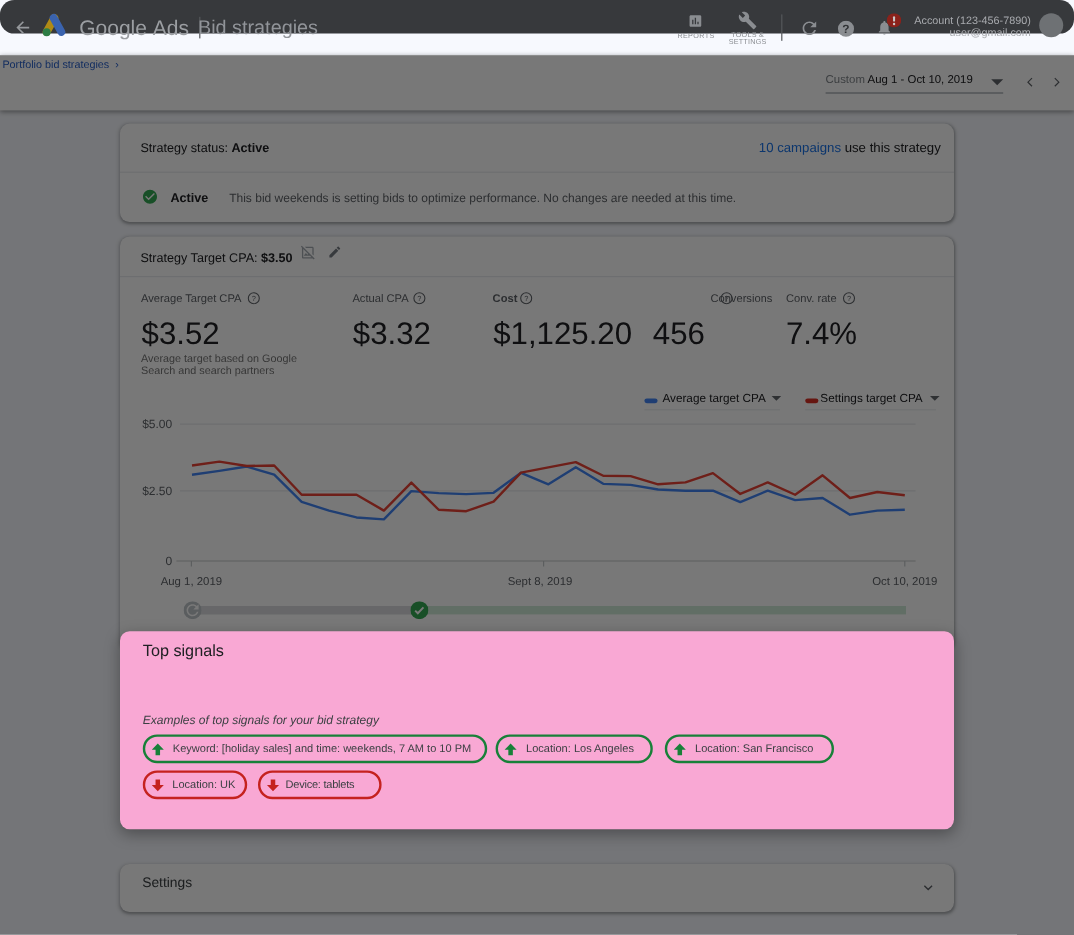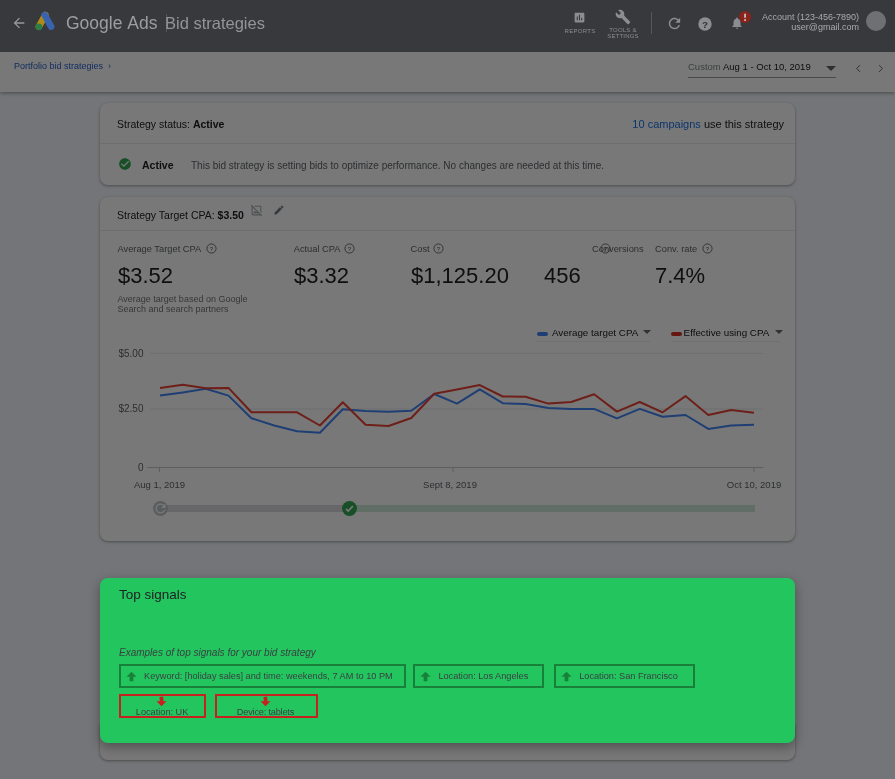--- a/index.html
+++ b/index.html
@@ -1,55 +1,55 @@
 <!DOCTYPE html>
 <html><head>
 <meta charset="utf-8">
 <style>
 * { margin:0; padding:0; box-sizing:border-box; }
 html,body { width:895px; height:779px; overflow:hidden; }
 body { font-family:"Liberation Sans", sans-serif; background:#f7f9fe; position:relative; }
 .abs { position:absolute; }
 
 
-#topbar { position:absolute; left:0; top:0; width:895px; height:52px; background:#37393c; z-index:30; }
+#topbar { position:absolute; left:0; top:0; width:895px; height:28px; background:#37393c; z-index:30;border-radius:12px; }
 #topbar svg { display:block; }
 
 
 #subhead { position:absolute; left:0; top:46px; width:895px; height:46px; background:#fff; box-shadow:0 1px 4px rgba(0,0,0,.4); }
-.crumb { position:absolute; left:14px; top:3px; font-size:9px; color:#2a62cc;margin-top:12px; }
+.crumb { position:absolute; left:2px; top:3px; font-size:9px; color:#2a62cc; }
 .ptitle { position:absolute; left:14px; top:15.5px; font-size:16.3px; font-weight:600; color:#202124; letter-spacing:-0.1px; }
 
 
 .card { position:absolute; left:100px; width:695px; background:#fff; border-radius:8px; box-shadow:0 1px 2px rgba(60,64,67,.3), 0 1px 3px 1px rgba(60,64,67,.15); }
 #card1 { top:103px; height:82px; }
 #card2 { top:197px; height:344px; }
 #settings { top:720px; height:40px; }
 .hdivider { position:absolute; left:0; right:0; border-top:1px solid #e8eaed; }
 
 
 .mlabel { position:absolute; font-size:9.3px; color:#5f6368; }
-.mvalue { position:absolute; font-size:22px; color:#202124; }
+.mvalue { position:absolute; font-size:26px; color:#202124; }
 .msub { position:absolute; font-size:9px; color:#757575; line-height:10.4px; }
 .qi { position:absolute; width:11px; height:11px; }
 
 
 .leg { position:absolute; font-size:9.8px; color:#202124; white-space:nowrap; }
 .swatch { position:absolute; width:11px; height:4px; border-radius:2px; }
 .caret { position:absolute; width:0; height:0; border-left:4px solid transparent; border-right:4px solid transparent; border-top:4.5px solid #64696e; }
 
 
-.pill { position:absolute; height:24px; border-radius:0; font-size:9.2px; color:#3c4043; display:flex; align-items:center; white-space:nowrap; }
+.pill { position:absolute; height:24px; border-radius:12px; font-size:9.2px; color:#3c4043; display:flex; align-items:center; white-space:nowrap; }
 .pill.up { border:2px solid #188038; }
-.pill.down { border:2px solid #c5221f;flex-direction:column; }
+.pill.down { border:2px solid #c5221f; }
 .pill svg { margin-left:5px; margin-right:7px; flex:0 0 auto; }
 
 
 #overlay { position:absolute; left:0; top:46px; width:895px; height:733px; background:rgba(0,0,0,0.528); z-index:10; }
-#topsignals { position:absolute; left:100px; top:578px; width:695px; height:165px; background:#22c55e; border-radius:8px; z-index:20; box-shadow:0 4px 12px rgba(0,0,0,.35); }
+#topsignals { position:absolute; left:100px; top:526px; width:695px; height:165px; background:#f9a8d4; border-radius:8px; z-index:20; box-shadow:0 4px 12px rgba(0,0,0,.35); }
 </style>
 </head>
 <body>
 
 <div id="topbar">
   <svg class="abs" style="left:11px;top:15px" width="16" height="16" viewBox="0 0 24 24">
       <path fill="#96999d" d="M20 11H7.83l5.59-5.59L12 4l-8 8 8 8 1.41-1.41L7.83 13H20v-2z"></path>
     </svg>
 
   <svg class="abs" style="left:34px;top:11px" width="22" height="21" viewBox="0 0 22 21">
@@ -109,21 +109,21 @@
 </div>
 
 <div class="card" id="card1">
   <div class="abs" style="left:17px;top:15px;font-size:10.5px;color:#202124;">Strategy status: <b>Active</b></div>
   <div class="abs" style="right:11px;top:15px;font-size:11px;color:#202124;"><span style="color:#1a73e8">10 campaigns</span> use this strategy</div>
   <div class="hdivider" style="top:40px;"></div>
   <svg class="abs" style="left:18px;top:54px" width="14" height="14" viewBox="0 0 24 24">
       <path fill="#34a853" d="M12 2C6.48 2 2 6.48 2 12s4.48 10 10 10 10-4.48 10-10S17.52 2 12 2zm-2 15l-5-5 1.41-1.41L10 14.17l7.59-7.59L19 8l-9 9z"></path>
     </svg>
   <div class="abs" style="left:42px;top:56px;font-size:10.5px;font-weight:bold;color:#202124;">Active</div>
-  <div class="abs" style="left:91px;top:56.5px;font-size:10px;color:#5f6368;">This bid strategy is setting bids to optimize performance. No changes are needed at this time.</div>
+  <div class="abs" style="left:91px;top:56.5px;font-size:10px;color:#5f6368;">This bid weekends is setting bids to optimize performance. No changes are needed at this time.</div>
 </div>
 
 <div class="card" id="card2">
   <div class="abs" style="left:17px;top:12px;font-size:10.5px;color:#202124;">Strategy Target CPA: <b>$3.50</b></div>
   <svg class="abs" style="left:150px;top:7px" width="13" height="13" viewBox="0 0 24 24">
       <path fill="#a5abb1" d="M21 5v11.6l-2-2V5H9.4l-2-2H19c1.1 0 2 .9 2 2zM2.8 1.4L1.4 2.8 3 4.4V19c0 1.1.9 2 2 2h14.6l1.6 1.6 1.4-1.4L2.8 1.4zM5 19V6.4L12.6 14l-1.1 1.4L9 12.5 6 16.5V17h9.6l2 2H5z"></path>
     </svg>
   <svg class="abs" style="left:173px;top:7px" width="12" height="12" viewBox="0 0 24 24">
       <path fill="#757b82" d="M3 17.25V21h3.75L17.81 9.94l-3.75-3.75L3 17.25zM20.71 7.04c.39-.39.39-1.02 0-1.41l-2.34-2.34c-.39-.39-1.02-.39-1.41 0l-1.83 1.83 3.75 3.75 1.83-1.83z"></path>
     </svg>
@@ -137,21 +137,21 @@
   <div class="mvalue" style="left:18px;top:66px;">$3.52</div>
   <div class="msub" style="left:17.5px;top:97px;">Average target based on Google<br>Search and search partners</div>
 
   <div class="mlabel" style="left:193.7px;top:47px;">Actual CPA</div>
   <svg class="qi" style="left:244px;top:46px" viewBox="0 0 24 24">
       <circle cx="12" cy="12" r="10" fill="none" stroke="#5f6368" stroke-width="2"></circle>
       <text x="12" y="17" text-anchor="middle" font-size="13.5" fill="#5f6368" font-family="Liberation Sans,sans-serif">?</text>
     </svg>
   <div class="mvalue" style="left:194px;top:66px;">$3.32</div>
 
-  <div class="mlabel" style="left:310.5px;top:47px;">Cost</div>
+  <div class="mlabel" style="left:310.5px;top:47px;font-weight:bold;">Cost</div>
   <svg class="qi" style="left:333px;top:46px" viewBox="0 0 24 24">
       <circle cx="12" cy="12" r="10" fill="none" stroke="#5f6368" stroke-width="2"></circle>
       <text x="12" y="17" text-anchor="middle" font-size="13.5" fill="#5f6368" font-family="Liberation Sans,sans-serif">?</text>
     </svg>
   <div class="mvalue" style="left:311px;top:66px;text-align:center;">$1,125.20</div>
 
   <div class="mlabel" style="left:444px;top:47px;margin-left:48px;">Conversions</div>
   <svg class="qi" style="left:500px;top:46px" viewBox="0 0 24 24">
       <circle cx="12" cy="12" r="10" fill="none" stroke="#5f6368" stroke-width="2"></circle>
       <text x="12" y="17" text-anchor="middle" font-size="13.5" fill="#5f6368" font-family="Liberation Sans,sans-serif">?</text>
@@ -163,21 +163,21 @@
       <circle cx="12" cy="12" r="10" fill="none" stroke="#5f6368" stroke-width="2"></circle>
       <text x="12" y="17" text-anchor="middle" font-size="13.5" fill="#5f6368" font-family="Liberation Sans,sans-serif">?</text>
     </svg>
   <div class="mvalue" style="left:555px;top:66px;">7.4%</div>
 
   <div class="swatch" style="left:437px;top:135px;background:#4285f4"></div>
   <div class="leg" style="left:452px;top:130px;">Average target CPA</div>
   <div class="caret" style="left:542.5px;top:133px;"></div>
   <div class="abs" style="left:437px;top:144px;width:113px;border-top:1px solid #ebedef;"></div>
   <div class="swatch" style="left:571px;top:135px;background:#d93025"></div>
-  <div class="leg" style="left:583.6px;top:130px;">Effective using CPA</div>
+  <div class="leg" style="left:583.6px;top:130px;">Settings target CPA</div>
   <div class="caret" style="left:675px;top:133px;"></div>
   <div class="abs" style="left:571px;top:144px;width:109px;border-top:1px solid #ebedef;"></div>
 
   <svg class="abs" style="left:0;top:143px" width="695" height="155" viewBox="0 0 695 155" font-family="Liberation Sans,sans-serif">
     <line x1="50" y1="13.4" x2="663" y2="13.4" stroke="#e8eaed" stroke-width="1"></line>
     <line x1="50" y1="69" x2="663" y2="69" stroke="#e8eaed" stroke-width="1"></line>
     <line x1="47" y1="127.5" x2="663" y2="127.5" stroke="#c4c7ca" stroke-width="1"></line>
     <line x1="59.5" y1="127.5" x2="59.5" y2="132" stroke="#c4c7ca"></line>
     <line x1="353" y1="127.5" x2="353" y2="132" stroke="#c4c7ca"></line>
     <line x1="654" y1="127.5" x2="654" y2="132" stroke="#c4c7ca"></line>

